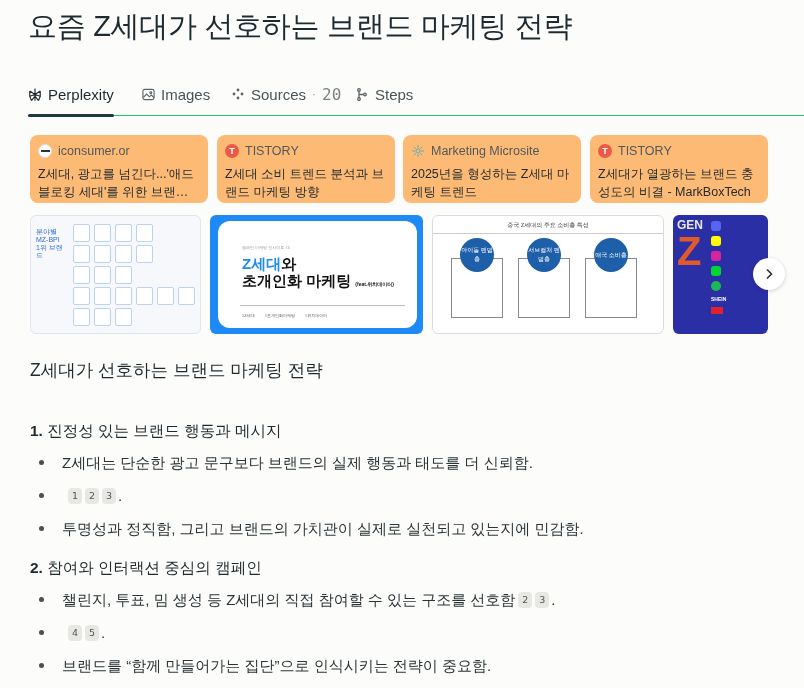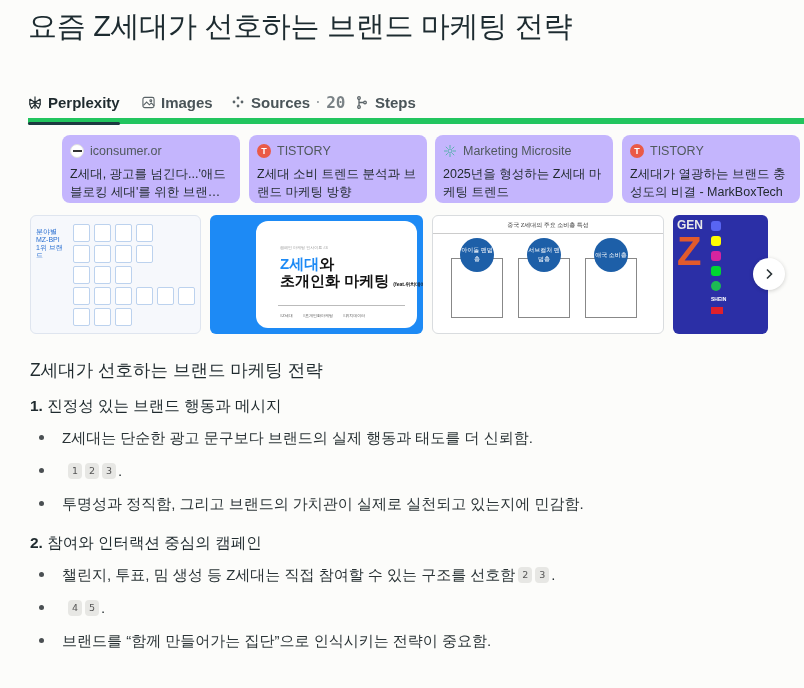--- a/index.html
+++ b/index.html
@@ -1,29 +1,29 @@
 <!DOCTYPE html>
 <html><head>
 <meta charset="utf-8">
 <style>
   * { box-sizing: border-box; margin: 0; padding: 0; }
   html, body { width: 804px; height: 688px; overflow: hidden; background: #fcfcfa; }
   body { font-family: "Liberation Sans", "DejaVu Sans", sans-serif; color: #1f2a2e; position: relative; }
 
   .page-title { position: absolute; left: 28px; top: 6px; font-size: 29px; font-weight: 500; color: #1d2b30; letter-spacing: -0.3px; line-height: 40px; white-space: nowrap; }
 
-  .tabs { position: absolute; left: 28px; top: 80px; width: 776px; height: 44px; border-bottom: 6px solid #22c55e; font-weight: bold; }
+  .tabs { position: absolute; left: 28px; top: 72px; width: 776px; height: 44px; border-bottom: 1px solid #22c55e; }
   .tab { position: absolute; top: 0; height: 44px; display: flex; align-items: center; gap: 6px; font-size: 15px; color: #4a5458; cursor: pointer; }
   .tab.active { color: #1f2a2e; }
   .tab.active::after { content: ""; position: absolute; left: 0; right: 0; bottom: -1px; height: 3px; background: #1d3a40; border-radius: 2px; }
   .tab .count { font-family: "DejaVu Sans Mono", monospace; font-size: 16px; color: #7a8286; }
   .tab .dot { color: #9aa0a3; font-size: 12px; }
   .tab-icon { width: 14px; height: 14px; display: inline-flex; align-items: center; justify-content: center; }
 
-  .source-card { position: absolute; top: 135px; width: 178px; height: 68px; background: #c4b5fd; border-radius: 8px; padding: 8px 8px; cursor: pointer; margin-left: 32px; }
+  .source-card { position: absolute; top: 135px; width: 178px; height: 68px; background: #fdba74; border-radius: 8px; padding: 8px 8px; cursor: pointer; }
   .source-head { display: flex; align-items: center; gap: 6px; font-size: 12.5px; color: #50595d; height: 16px; white-space: nowrap; overflow: hidden; }
   .fav { width: 14px; height: 14px; border-radius: 50%; flex: 0 0 14px; display: inline-flex; align-items: center; justify-content: center; }
   .fav.tistory { background: #ea5a47; color: #fff; font-size: 9px; font-weight: bold; }
   .fav.consumer { background: #fff; border: 1px solid #ddd; }
   .fav.consumer::before { content: ""; width: 9px; height: 2px; background: #333; }
   .source-title { margin-top: 6px; font-size: 12.5px; line-height: 18px; color: #222b2f; display: -webkit-box; -webkit-line-clamp: 2; -webkit-box-orient: vertical; overflow: hidden; }
 
   .thumb { position: absolute; top: 215px; height: 119px; border-radius: 6px; overflow: hidden; cursor: pointer; }
   .t1 { left: 30px; width: 171px; background: #f6f8fc; border: 1px solid #dfe5ef; }
   .t2 { left: 210px; width: 213px; background: #1d8af5; }
@@ -156,21 +156,21 @@
     <div style="background:#fff;border:1px solid #bcd2ee;border-radius:2px;"></div>
       <div style="background:#fff;border:1px solid #bcd2ee;border-radius:2px;"></div>
       <div style="background:#fff;border:1px solid #bcd2ee;border-radius:2px;"></div>
       <div></div>
       <div></div>
       <div></div>
   </div>
 </div>
 
 <div class="thumb t2">
-  <div style="position:absolute;left:8px;top:6px;right:6px;bottom:6px;background:#fff;border-radius:12px;margin-left:38px;">
+  <div style="position:absolute;left:8px;top:6px;right:6px;bottom:6px;background:#fff;border-radius:12px;">
     <div style="position:absolute;left:24px;top:24px;font-size:4px;color:#999;">캠페인 마케팅 인사이트 #4</div>
     <div style="position:absolute;left:24px;top:34px;font-size:15px;font-weight:900;line-height:17px;color:#111;white-space:nowrap;">
       <span style="color:#1d8af5;">Z세대</span><span>와</span><br>
       <span>초개인화 마케팅</span>
       <span style="font-size:5px;">(feat.위치데이터)</span>
     </div>
     <div style="position:absolute;left:22px;right:12px;top:84px;height:1px;background:#bbb;"></div>
     <div style="position:absolute;left:24px;top:92px;font-size:4px;color:#555;display:flex;gap:10px;">
       <span>#Z세대</span>
       <span>#초개인화마케팅</span>
@@ -205,21 +205,21 @@
 
 <div class="next-btn">
   <svg width="10" height="12" viewBox="0 0 10 12" fill="none" stroke="#2a3336" stroke-width="1.6">
       <path d="M3 1.5L7.5 6 3 10.5"></path>
     </svg>
 </div>
 
 <div class="answer">
   <h2>Z세대가 선호하는 브랜드 마케팅 전략</h2>
 
-  <h3 style="margin-top:13px;">
+  <h3 style="margin-top:38px;">
     <span class="num">1.</span>
     <span>진정성 있는 브랜드 행동과 메시지</span>
   </h3>
   <ul class="bullets" style="margin-top:4px;">
     <li>
         <span>Z세대는 단순한 광고 문구보다 브랜드의 실제 행동과 태도를 더 신뢰함.</span>
       </li>
     <li>
         <span class="cite">1</span>
         <span class="cite">2</span>
@@ -230,21 +230,21 @@
         <span>투명성과 정직함, 그리고 브랜드의 가치관이 실제로 실천되고 있는지에 민감함.</span>
       </li>
   </ul>
 
   <h3 style="margin-top:12px;">
     <span class="num">2.</span>
     <span>참여와 인터랙션 중심의 캠페인</span>
   </h3>
   <ul class="bullets" style="margin-top:4px;">
     <li>
-        <span>챌린지, 투표, 밈 생성 등 Z세대는 직접 참여할 수 있는 구조를 선호함</span>
+        <span>챌린지, 투표, 밈 생성 등 Z세대의 직접 참여할 수 있는 구조를 선호함</span>
         <span class="cite">2</span>
         <span class="cite">3</span>
         <span style="margin-left:2px;">.</span>
       </li>
     <li>
         <span class="cite">4</span>
         <span class="cite">5</span>
         <span style="margin-left:2px;">.</span>
       </li>
     <li>

